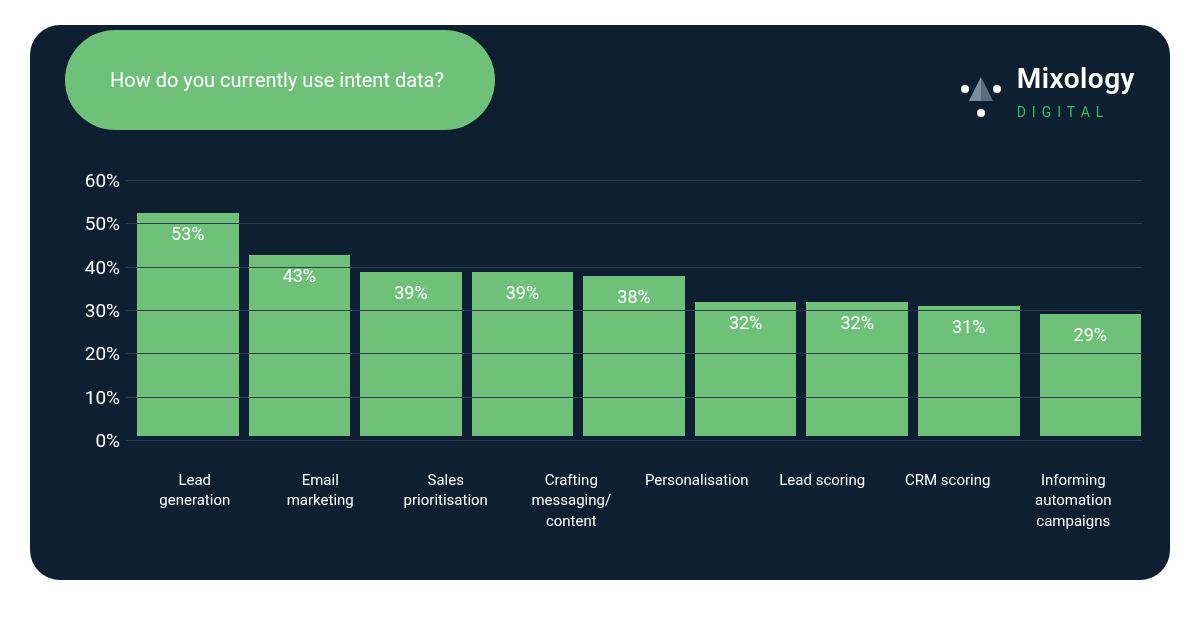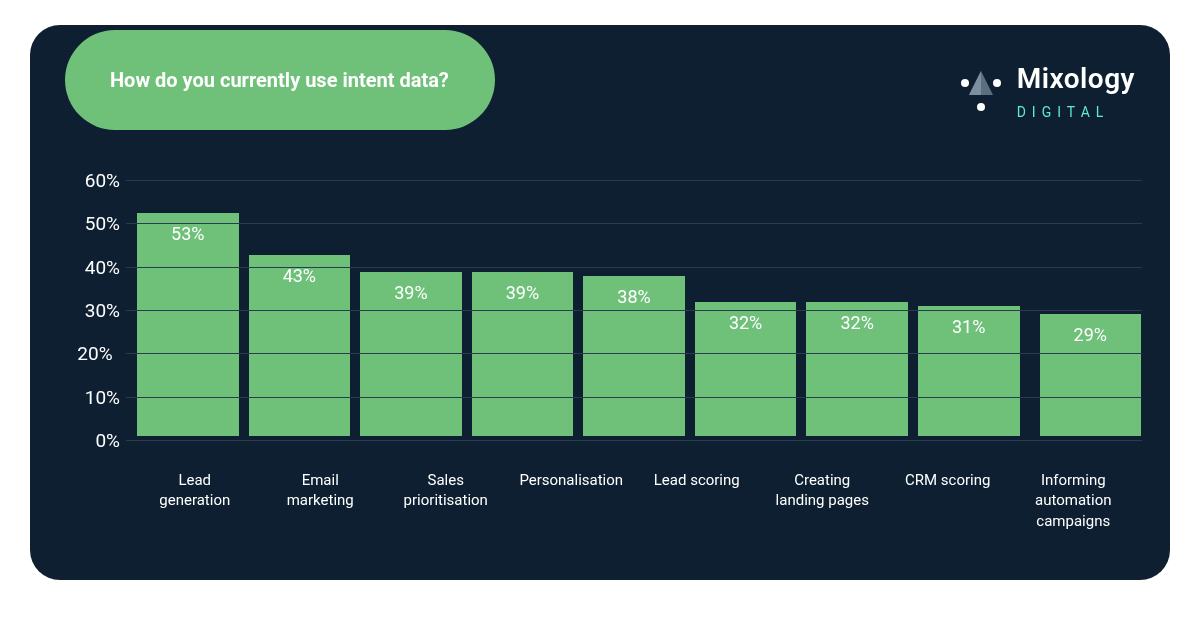--- a/index.html
+++ b/index.html
@@ -25,48 +25,48 @@
     top: 5px;
     width: 430px;
     height: 100px;
     background: #6fc17a;
     border-radius: 50px;
     display: flex;
     align-items: center;
     padding-left: 45px;
     color: #ffffff;
     font-size: 20px;
-    font-weight: 700;
+    font-weight: 400;
   }
   .logo {
     position: absolute;
     right: 35px;
     top: 40px;
     display: flex;
-    align-items: flex-start;
+    align-items: flex-end;
     gap: 12px;
   }
   .logo-mark {
     width: 48px;
     height: 48px;
     position: relative;
   }
   .logo-text {
     display: flex;
     flex-direction: column;
     line-height: 1;
   }
   .logo-name {
     color: #ffffff;
     font-size: 28px;
     font-weight: 600;
     letter-spacing: 0.5px;
   }
   .logo-sub {
-    color: #5eead4;
+    color: #22c55e;
     font-size: 14px;
     letter-spacing: 6px;
     margin-top: 12px;
   }
   .chart-wrap {
     position: absolute;
     left: 40px;
     top: 155px;
     width: 1072px;
     height: 385px;
@@ -229,31 +229,32 @@
         <div class="gridline" style="top: 43.3333px;"></div>
         <div class="gridline" style="top: 0px;"></div>
       </div>
     <div class="xlabels" id="xlabels">
         <div class="xlabel">Lead
 generation</div>
         <div class="xlabel">Email
 marketing</div>
         <div class="xlabel">Sales
 prioritisation</div>
+        <div class="xlabel">Crafting
+messaging/
+content</div>
         <div class="xlabel">Personalisation</div>
         <div class="xlabel">Lead scoring</div>
-        <div class="xlabel">Creating
-landing pages</div>
         <div class="xlabel">CRM scoring</div>
         <div class="xlabel">Informing
 automation
 campaigns</div>
       </div>
   <div class="ytick" style="top: 260px;">0%</div>
       <div class="ytick" style="top: 216.667px;">10%</div>
-      <div class="ytick" style="top: 173.333px; text-align: center;">20%</div>
+      <div class="ytick" style="top: 173.333px;">20%</div>
       <div class="ytick" style="top: 130px;">30%</div>
       <div class="ytick" style="top: 86.6667px;">40%</div>
       <div class="ytick" style="top: 43.3333px;">50%</div>
       <div class="ytick" style="top: 0px;">60%</div>
     </div>
 
 </div>
 
 </body></html>

